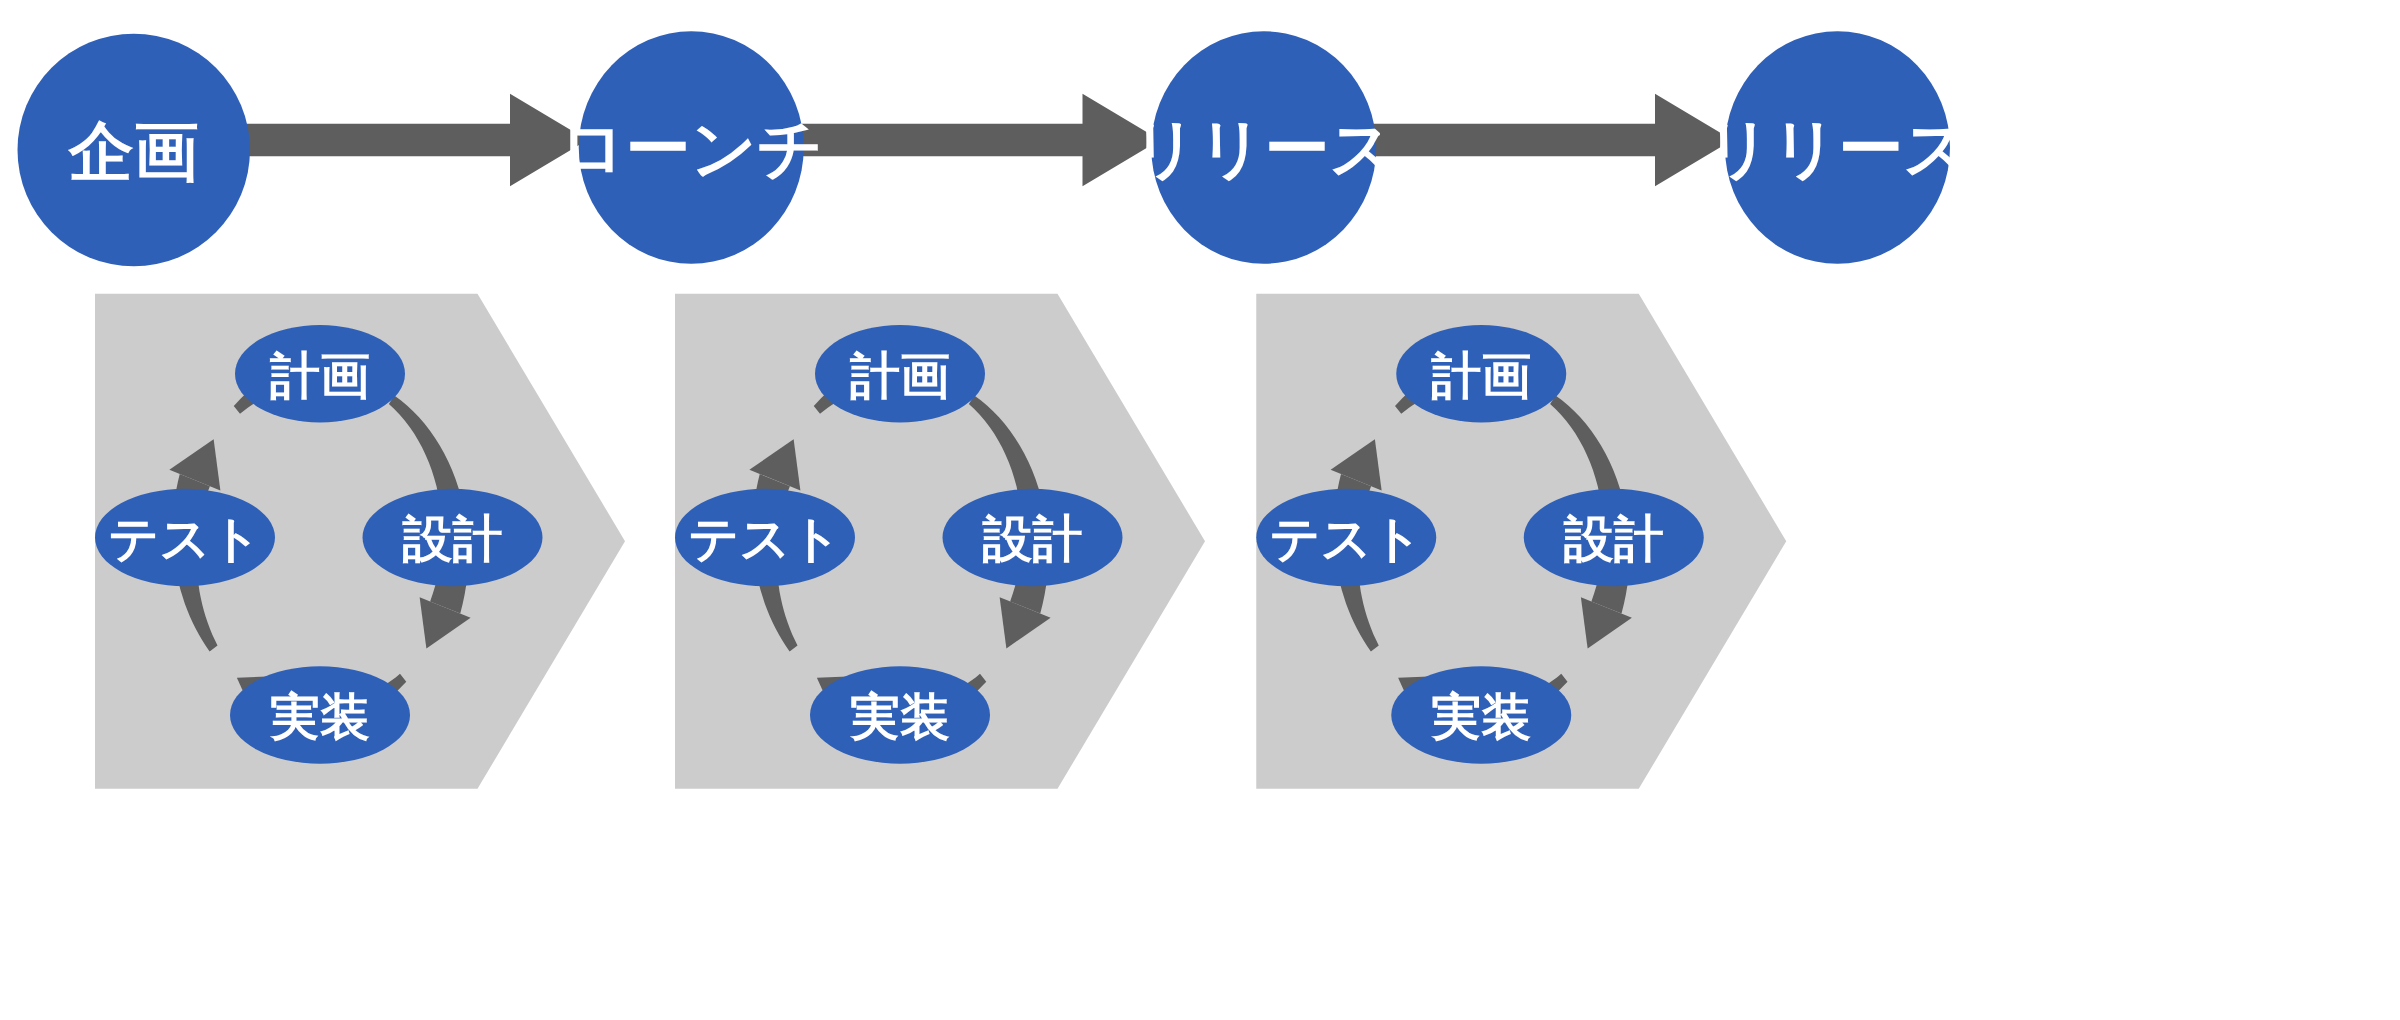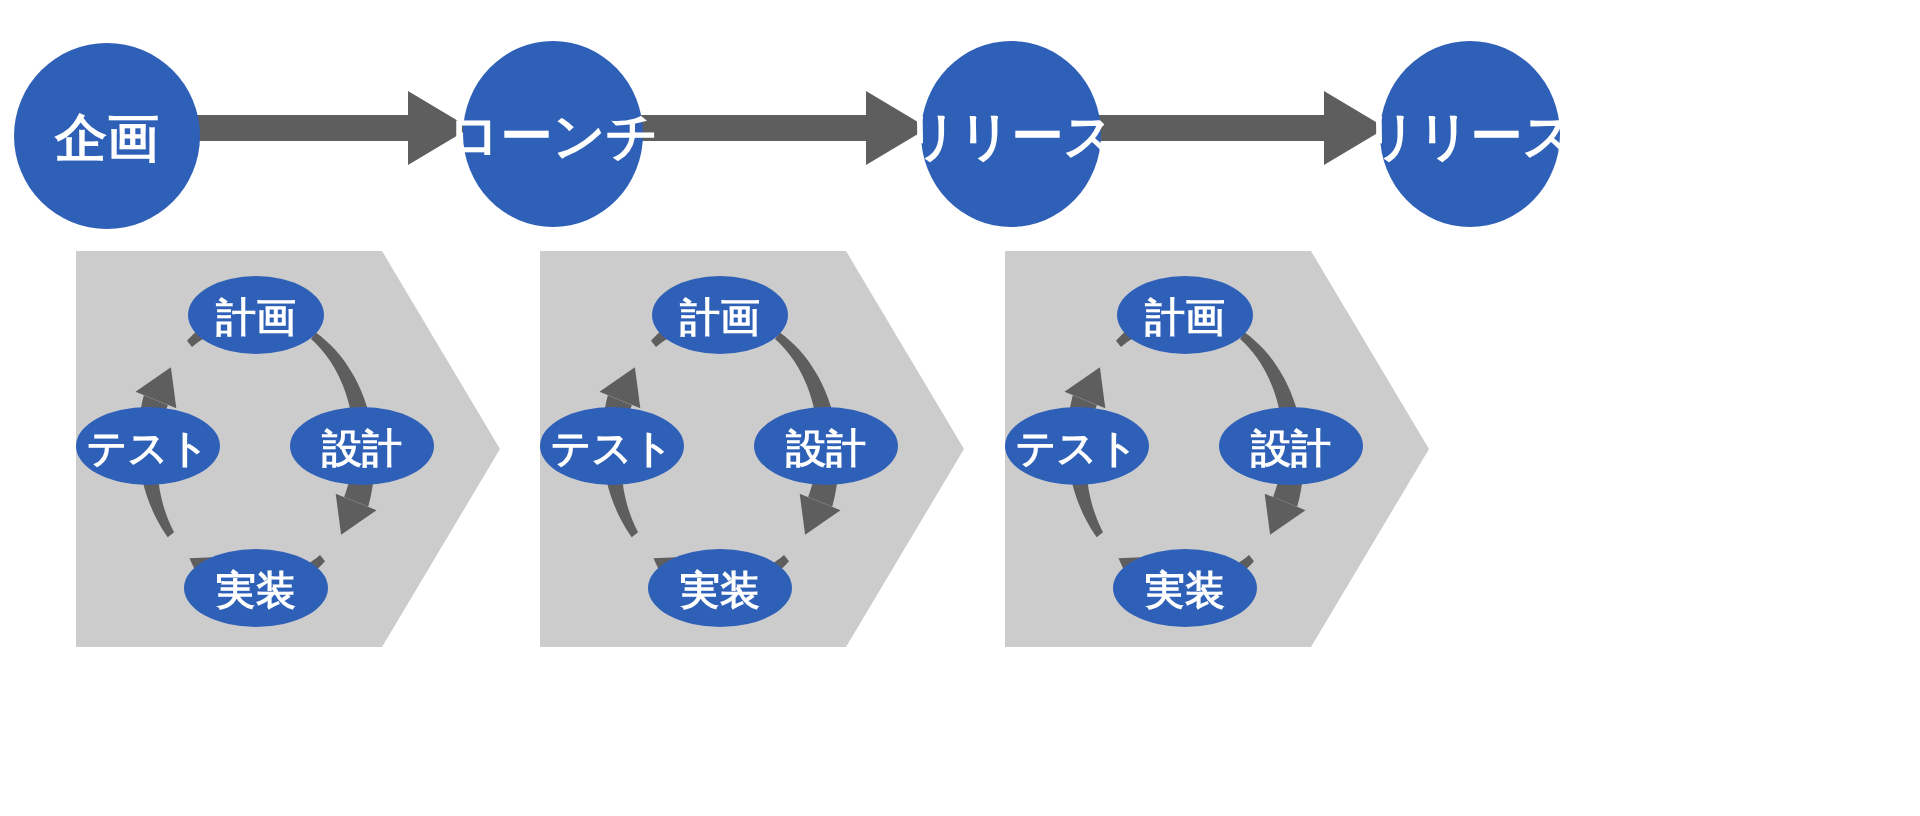--- a/index.html
+++ b/index.html
@@ -3,21 +3,21 @@
 <meta charset="utf-8">
 <style>
   html,body{margin:0;padding:0;}
   body{
     width:1920px;height:816px;
     background:#ffffff;
     font-family:"Liberation Sans","DejaVu Sans",sans-serif;
     overflow:hidden;
     position:relative;
   }
-  #stage{position:absolute;left:0;top:0;width:1920px;height:600px;margin-top:16px;}
+  #stage{position:absolute;left:0;top:0;width:1920px;height:600px;}
   svg{display:block;}
   .nodeLabel{
     font-family:"Liberation Sans","DejaVu Sans",sans-serif;
     fill:#ffffff;
     font-weight:bold;
     text-anchor:middle;
     dominant-baseline:central;
     white-space:pre;
   }
   .stageLabel{font-size:52px;}

